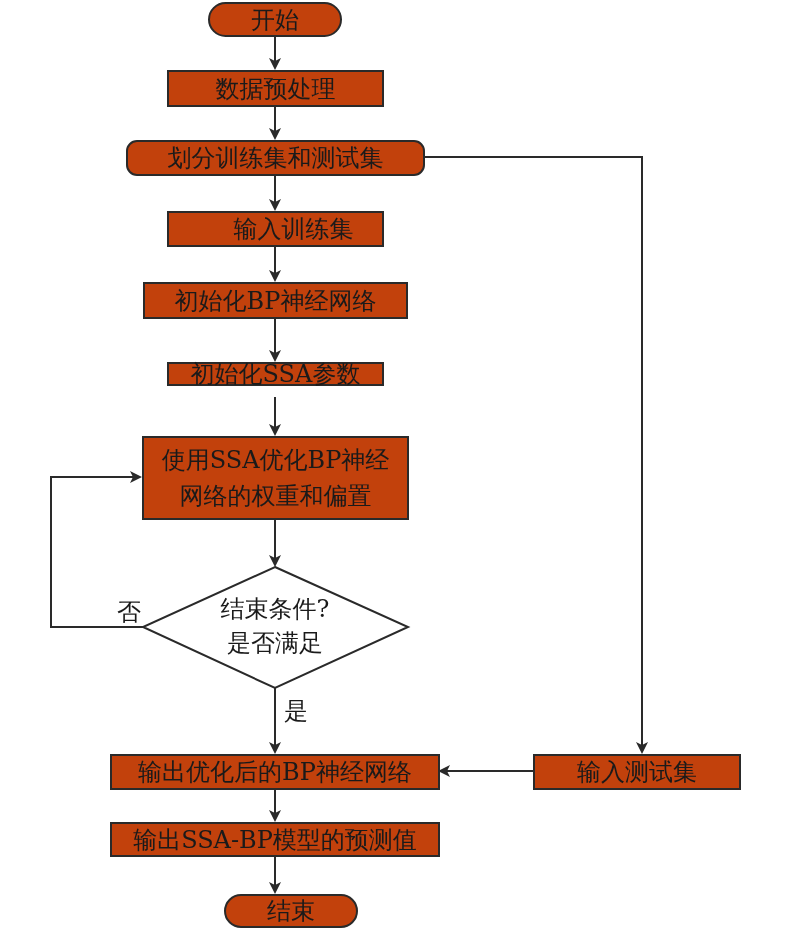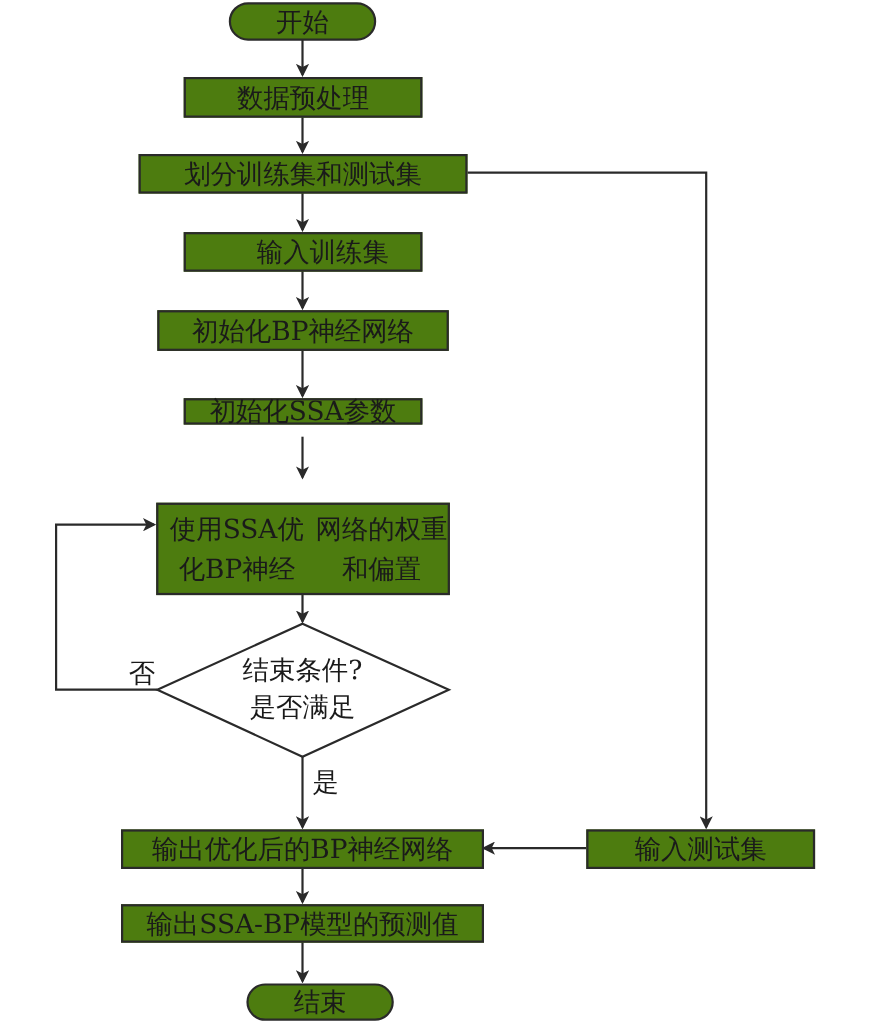--- a/index.html
+++ b/index.html
@@ -1,19 +1,19 @@
 <!DOCTYPE html>
 <html><head>
 <meta charset="utf-8">
 <style>
   html, body { margin: 0; padding: 0; background: #ffffff; }
   body { width: 800px; height: 929px; position: relative; overflow: hidden;
          font-family: "DejaVu Serif", "Liberation Serif", serif; color: #1a1a1a; }
   svg { position: absolute; left: 0; top: 0; }
-  .node { position: absolute; box-sizing: border-box; border: 2px solid #2a2a2a; background: #4d7c0f;
+  .node { position: absolute; box-sizing: border-box; border: 2px solid #2a2a2a; background: #c2410c;
           display: flex; align-items: center; justify-content: center; text-align: center;
           font-size: 24px; line-height: 36px; }
   .terminal { border-radius: 20px; }
   .label { position: absolute; font-size: 24px; line-height: 28px; }
   .diamond-text { position: absolute; text-align: center; font-size: 24px; line-height: 34px; }
 </style>
 </head>
 <body>
 
 <svg width="800" height="929">
@@ -41,37 +41,37 @@
 </svg>
 
 <div class="node terminal" style="left:208px;top:2px;width:134px;height:35px;">
   <span>开始</span>
 </div>
 
 <div class="node" style="left:167px;top:70px;width:217px;height:37px;">
   <span>数据预处理</span>
 </div>
 
-<div class="node" style="left:126px;top:140px;width:299px;height:36px;">
+<div class="node" style="left:126px;top:140px;width:299px;height:36px;border-radius:11px;">
   <span>划分训练集和测试集</span>
 </div>
 
 <div class="node" style="left:167px;top:211px;width:217px;height:36px;padding-left:36px;">
   <span>输入训练集</span>
 </div>
 
 <div class="node" style="left:143px;top:282px;width:265px;height:37px;">
   <span>初始化BP神经网络</span>
 </div>
 
 <div class="node" style="left:167px;top:362px;width:217px;height:24px;">
   <span>初始化SSA参数</span>
 </div>
 
-<div class="node" style="left:142px;top:457px;width:267px;height:84px;flex-direction:row;">
+<div class="node" style="left:142px;top:436px;width:267px;height:84px;flex-direction:column;">
   <span>使用SSA优化BP神经</span>
   <span>网络的权重和偏置</span>
 </div>
 
 <div class="diamond-text" style="left:195px;top:592px;width:160px;">
   <div>结束条件?</div>
   <div>是否满足</div>
 </div>
 
 <div class="label" style="left:117px;top:598px;">否</div>

